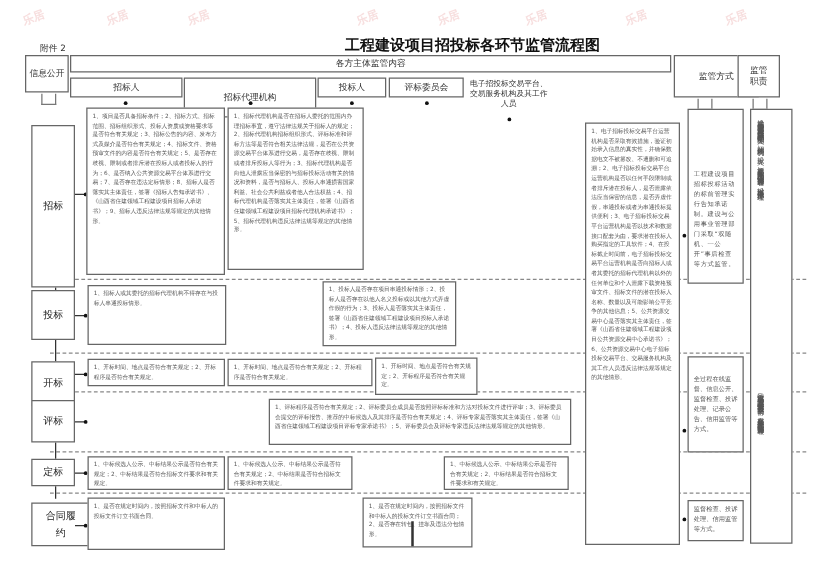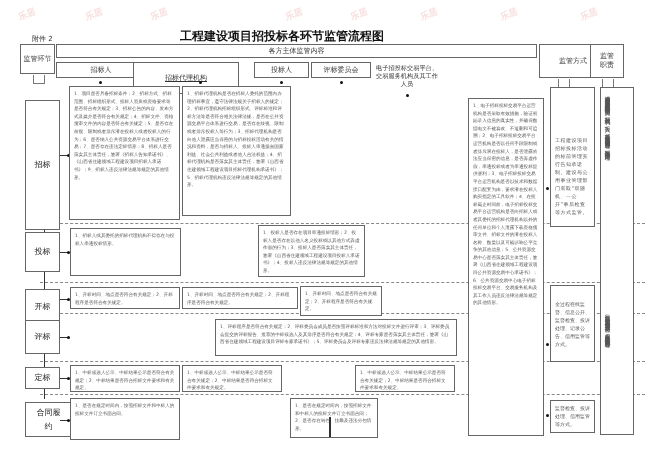--- a/index.html
+++ b/index.html
@@ -23,26 +23,26 @@
 <div class="wm" style="left:18px;top:8px;">乐居</div>
 <div class="wm" style="left:85px;top:8px;">乐居</div>
 <div class="wm" style="left:150px;top:8px;">乐居</div>
 <div class="wm" style="left:285px;top:8px;">乐居</div>
 <div class="wm" style="left:350px;top:8px;">乐居</div>
 <div class="wm" style="left:420px;top:8px;">乐居</div>
 <div class="wm" style="left:500px;top:8px;">乐居</div>
 <div class="wm" style="left:580px;top:8px;">乐居</div>
 
 <div class="abs" style="left:20px;top:34px;font-size:7px;color:#333;padding-left:12px;">附件 2</div>
-<div class="abs" style="left:180px;top:28px;width:300px;text-align:left;font-size:12px;font-weight:bold;font-family:'DejaVu Serif',serif;color:#111;">工程建设项目招投标各环节监管流程图</div>
+<div class="abs" style="left:180px;top:28px;width:300px;text-align:right;font-size:12px;font-weight:bold;font-family:'DejaVu Serif',serif;color:#111;">工程建设项目招投标各环节监管流程图</div>
 
-<div class="box hdr" style="left:20px;top:44px;width:35px;height:30px;">监管环节</div>
+<div class="box hdr" style="left:20px;top:44px;width:35px;height:30px;">信息公开</div>
 <div class="box hdr" style="left:56px;top:44px;width:481px;height:14px;">各方主体监管内容</div>
 <div class="box hdr" style="left:56px;top:62px;width:90px;height:16px;">招标人</div>
-<div class="box hdr" style="left:133px;top:62px;width:106px;height:32px;text-decoration:underline;">招标代理机构</div>
+<div class="box hdr" style="left:147px;top:62px;width:106px;height:32px;">招标代理机构</div>
 <div class="box hdr" style="left:254px;top:62px;width:55px;height:16px;">投标人</div>
 <div class="box hdr" style="left:311px;top:62px;width:60px;height:16px;">评标委员会</div>
 <div class="abs hdr" style="left:376px;top:60px;width:62px;height:32px;font-size:6.2px;line-height:8px;">电子招投标交易平台、交易服务机构及其工作人员</div>
 <div class="box hdr" style="left:440px;top:44px;width:0;height:0;border:none;"></div>
 <div class="box hdr" style="left:539px;top:44px;width:68px;height:34px;">监管方式</div>
 <div class="box hdr" style="left:590px;top:44px;width:34px;height:34px;padding:0 6px;">监管职责</div>
 
 <div class="downarrow" style="left:33px;top:75px;"></div>
 <div class="downarrow" style="left:558px;top:79px;"></div>
 <div class="downarrow" style="left:602px;top:79px;"></div>

